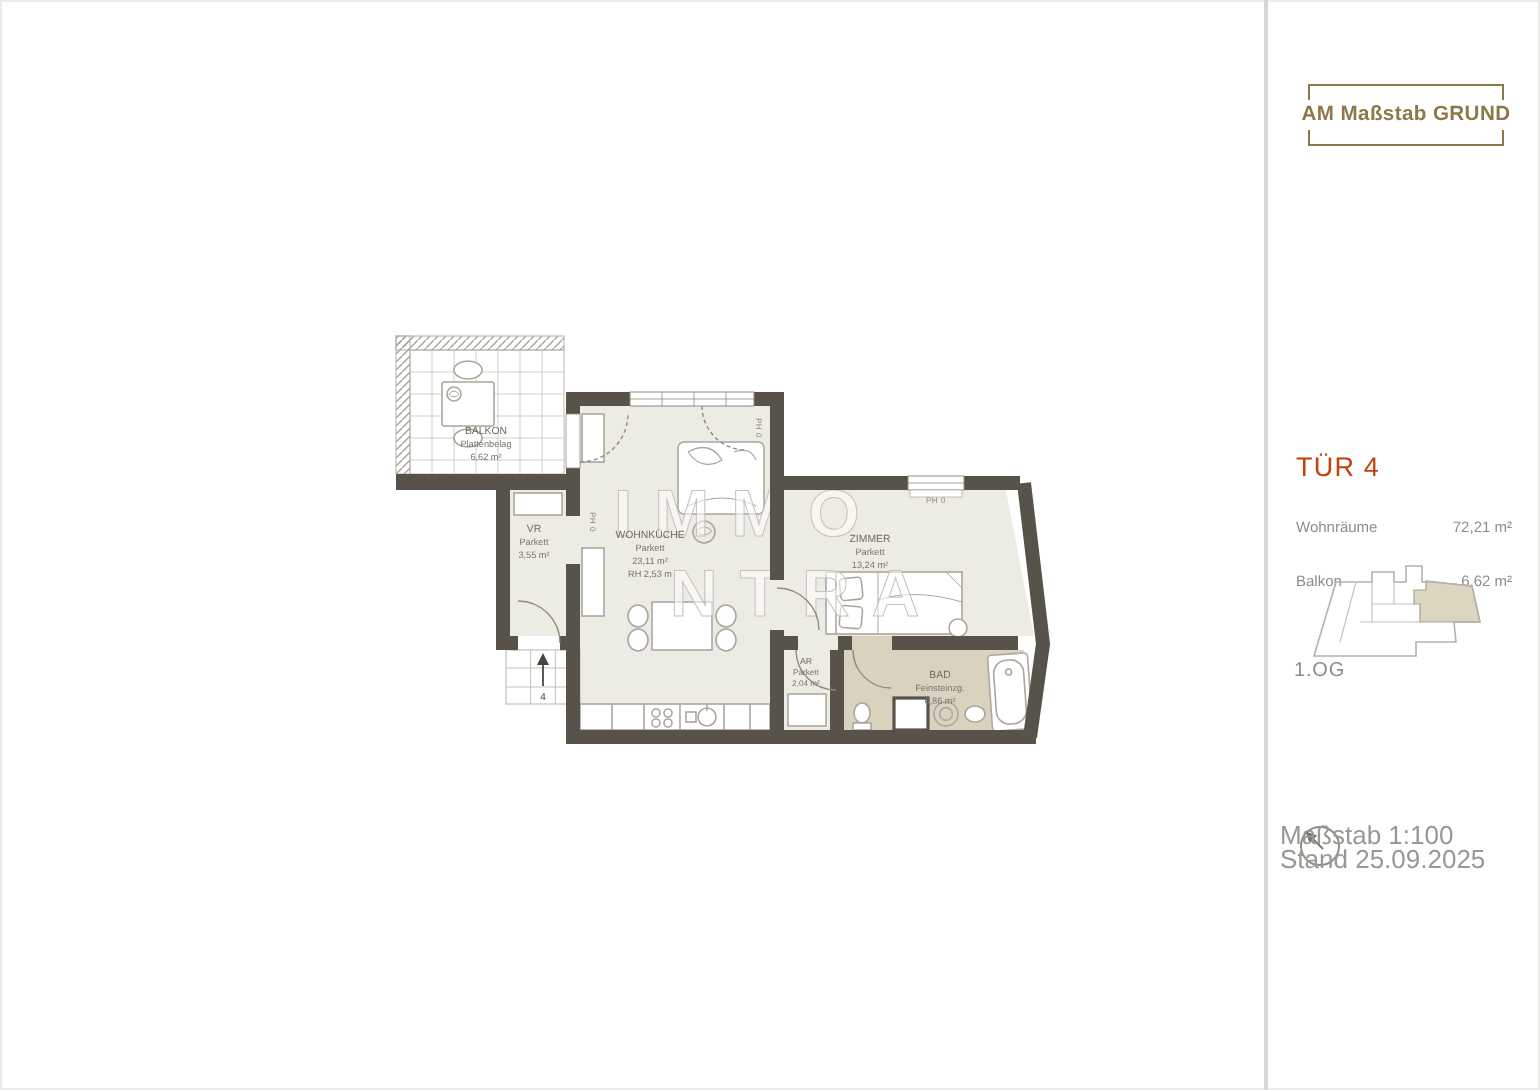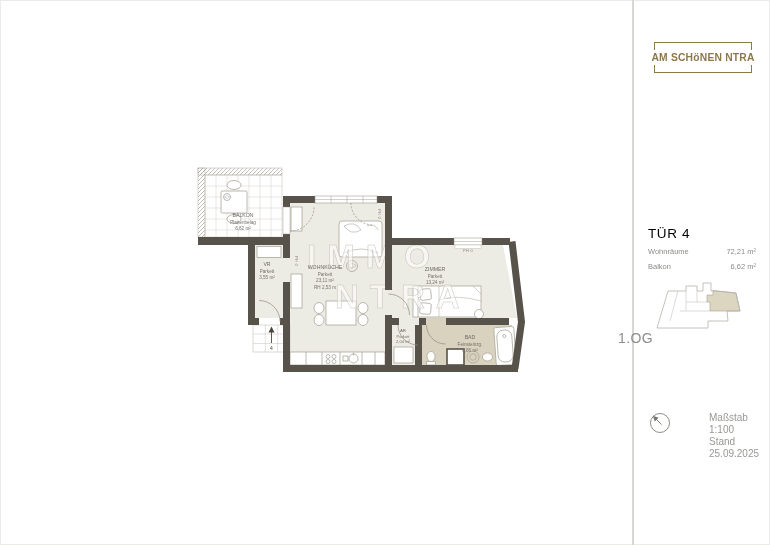--- a/index.html
+++ b/index.html
@@ -8,25 +8,25 @@
   .abs{position:absolute;}
   
   #divider{left:632px;top:0;width:1.5px;height:545px;background:#d8d7d3;}
   #logo{left:646px;top:42px;width:114px;text-align:center;}
   #logo .bk{width:96px;height:7px;margin:0 auto;}
   #logo .bk.top{border:1px solid #8d784a;border-bottom:none;}
   #logo .bk.bot{border:1px solid #8d784a;border-top:none;}
   #logo .brand-text{font-size:10.3px;font-weight:bold;color:#8d784a;letter-spacing:0.2px;
         white-space:nowrap;margin:2px 0;}
   #unitblock{left:648px;top:226px;width:108px;}
-  #unit-title{font-size:13.5px;color:#000000;letter-spacing:0.6px;font-weight:500;}
-  .unit-row{display:flex;justify-content:space-between;font-size:7.5px;color:#8f8d89;margin-top:6px;}
+  #unit-title{font-size:13.5px;color:#c2410c;letter-spacing:0.6px;font-weight:500;}
+  .unit-row{display:flex;justify-content:space-between;font-size:7.5px;color:#8f8d89;margin-top:18px;}
   .unit-row:first-of-type{margin-top:6px;}
-  #floor-label{left:618px;top:330px;font-size:14px;color:#8f8d89;letter-spacing:0.4px;}
-  #footer-text{left:709px;top:412px;font-size:10px;color:#9a9893;line-height:12px;}
+  #floor-label{left:647px;top:330px;font-size:10px;color:#8f8d89;letter-spacing:0.4px;}
+  #footer-text{left:640px;top:412px;font-size:13px;color:#9a9893;line-height:12px;}
   
   #plan-wrap{left:185px;top:150px;width:355px;height:240px;}
   svg text{font-family:"Liberation Sans",sans-serif;}
   .roomname{fill:#6f6b64;font-size:5.2px;}
   .roomsub{fill:#77736c;font-size:4.6px;}
   .roomname.sm{font-size:4.4px;}
   .roomsub.sm{font-size:4.1px;}
   .ph{fill:#8a867e;font-size:4px;letter-spacing:0.3px;}
   .wm{fill:rgba(255,255,255,0.55);stroke:#c6c3ba;stroke-width:0.5px;font-weight:bold;}
 </style>
@@ -252,21 +252,21 @@
       <text class="ph" transform="rotate(90 193 64)" x="193" y="64">PH 0</text>
       <text class="ph" x="283" y="101.5">PH 0</text>
     </g>
   </svg>
   </div>
 
   <div id="divider" class="abs"></div>
 
   <div id="logo" class="abs">
     <div class="bk top"></div>
-    <div class="brand-text">AM SCHöNEN NTRA</div>
+    <div class="brand-text">AM Maßstab GRUND</div>
     <div class="bk bot"></div>
   </div>
 
   <div id="unitblock" class="abs">
     <div id="unit-title">TÜR 4</div>
     <div class="unit-row">
       <span>Wohnräume</span>
       <span>72,21 m²</span>
     </div>
     <div class="unit-row">

